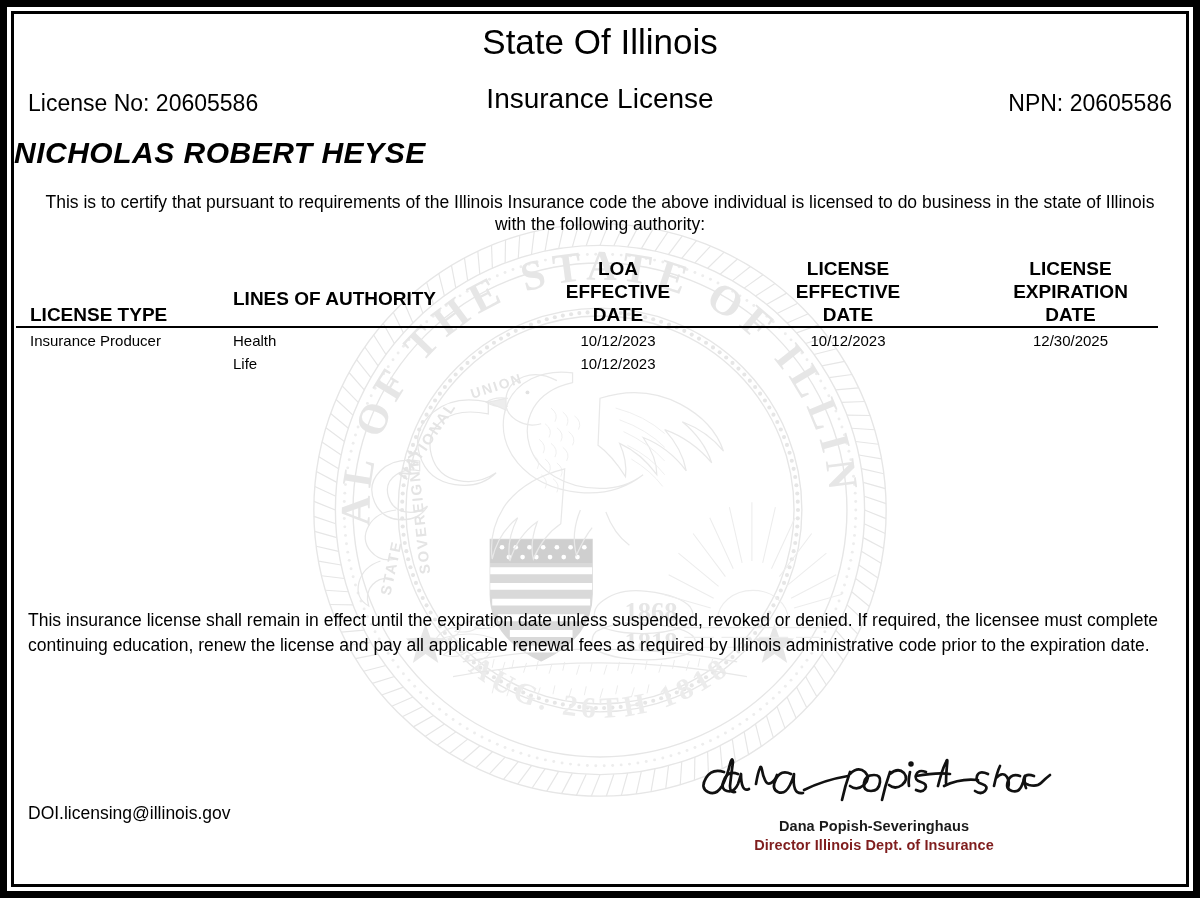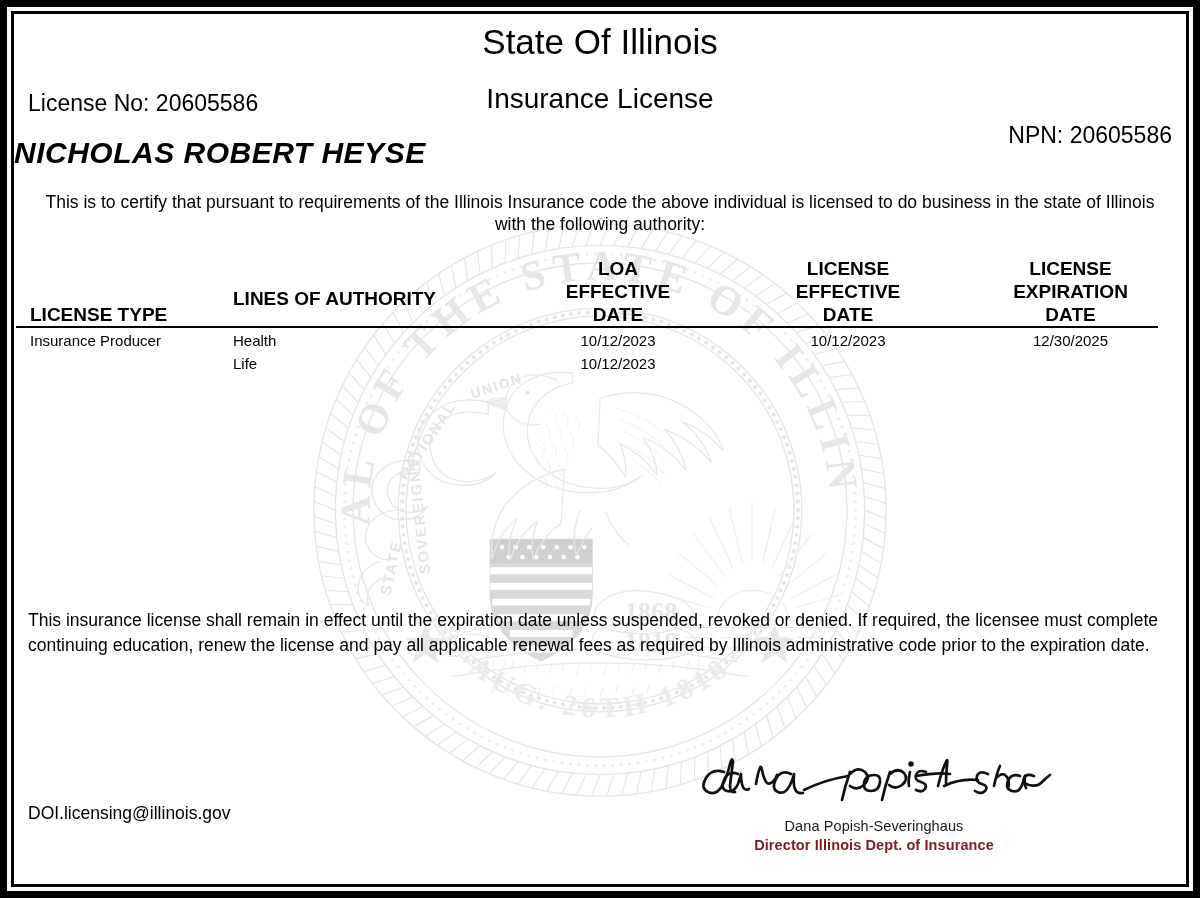--- a/index.html
+++ b/index.html
@@ -15,21 +15,21 @@
 
   
   .seal{position:absolute;left:306px;top:216px;width:588px;height:588px;opacity:1;pointer-events:none;}
   .seal svg{display:block;width:100%;height:100%;}
 
   
   .hdr{position:absolute;left:0;top:0;width:1172px;}
   .state-title{position:absolute;left:0;top:8px;width:1172px;text-align:center;font-size:35px;font-weight:400;letter-spacing:0px;}
   .ins-title{position:absolute;left:0;top:69px;width:1172px;text-align:center;font-size:28px;font-weight:400;}
   .lic-no{position:absolute;left:14px;top:76px;font-size:23px;}
-  .npn{position:absolute;right:14px;top:76px;font-size:23px;margin-top:32px;}
+  .npn{position:absolute;right:14px;top:76px;font-size:23px;}
   .person{position:absolute;left:0;top:122px;width:1172px;font-size:30px;font-weight:bold;font-style:italic;letter-spacing:.5px;}
 
   .certify{position:absolute;left:14px;top:177px;width:1144px;text-align:center;font-size:17.5px;line-height:22px;}
 
   
   .tbl{position:absolute;left:14px;top:232px;width:1144px;}
   .thead{position:relative;height:80px;}
   .th{position:absolute;bottom:0;font-weight:bold;font-size:19px;line-height:23px;text-align:center;}
   .th.lt{left:2px;bottom:0;text-align:left;}
   .th.loa{left:205px;bottom:16px;text-align:left;}
@@ -41,21 +41,21 @@
   .cell.center{text-align:center;}
 
   
   .disclaimer{position:absolute;left:14px;top:594px;width:1146px;font-size:17.5px;line-height:25px;}
 
   
   .contact{position:absolute;left:14px;top:787px;font-size:17.5px;line-height:25px;}
   .sigblock{position:absolute;left:580px;top:728px;width:560px;text-align:center;}
   .sigimg{height:62px;width:360px;margin:0 auto;}
   .sigimg svg{display:block;width:100%;height:100%;}
-  .signame{font-size:14.5px;font-weight:normal;margin-top:14px;letter-spacing:.1px;color:#1a1a1a;}
+  .signame{font-size:14.5px;font-weight:bold;margin-top:14px;letter-spacing:.1px;color:#1a1a1a;}
   .sigtitle{font-size:14.5px;font-weight:bold;margin-top:3px;letter-spacing:.1px;color:#7f1d1d;}
 </style>
 </head>
 <body>
 
 <div class="page">
 
   <div class="border-outer"></div>
   <div class="border-inner"></div>
 

